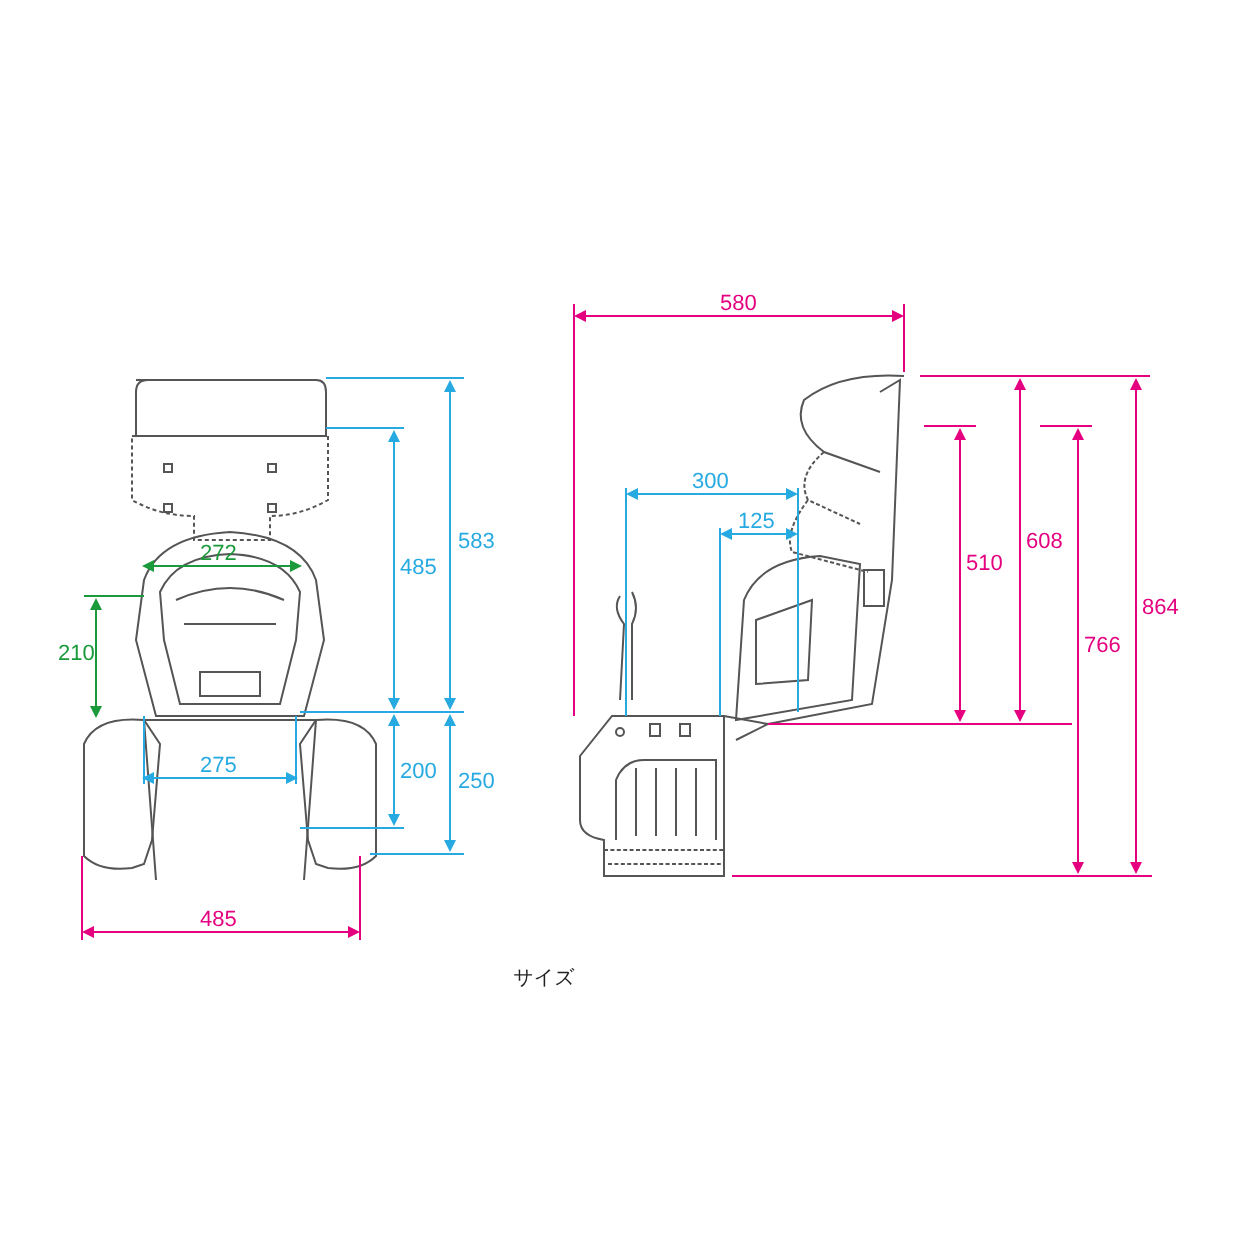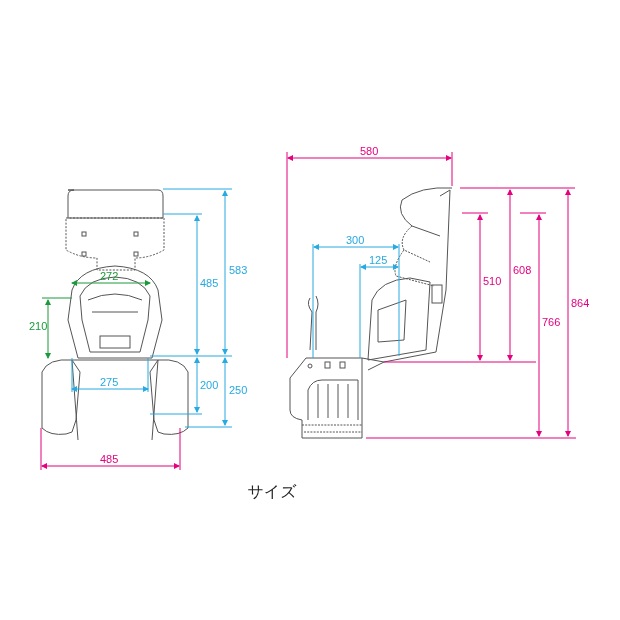--- a/index.html
+++ b/index.html
@@ -1,21 +1,21 @@
 <!DOCTYPE html>
 <html><head>
 <meta charset="utf-8">
 <style>
   html, body { margin:0; padding:0; background:#ffffff; }
   body { width:620px; height:620px; position:relative; overflow:hidden;
          font-family:"Liberation Sans", sans-serif; }
   svg { position:absolute; left:0; top:0; }
   .dim { font-family:"Liberation Sans", sans-serif; font-size:11px; }
   .caption { position:absolute; left:0; width:544px; top:482px; text-align:center;
-             font-family:"DejaVu Sans", sans-serif; font-size:16px; color:#222; }
+             font-family:"DejaVu Sans", sans-serif; font-size:10px; color:#222; }
 </style>
 </head>
 <body>
 
 <svg width="620" height="620" viewBox="0 0 620 620">
   <defs>
     <marker id="ac" markerWidth="6" markerHeight="6" refX="5" refY="3" orient="auto-start-reverse">
         <path d="M0,0 L6,3 L0,6 Z" fill="#27a9e1"></path>
       </marker>
     <marker id="am" markerWidth="6" markerHeight="6" refX="5" refY="3" orient="auto-start-reverse">

